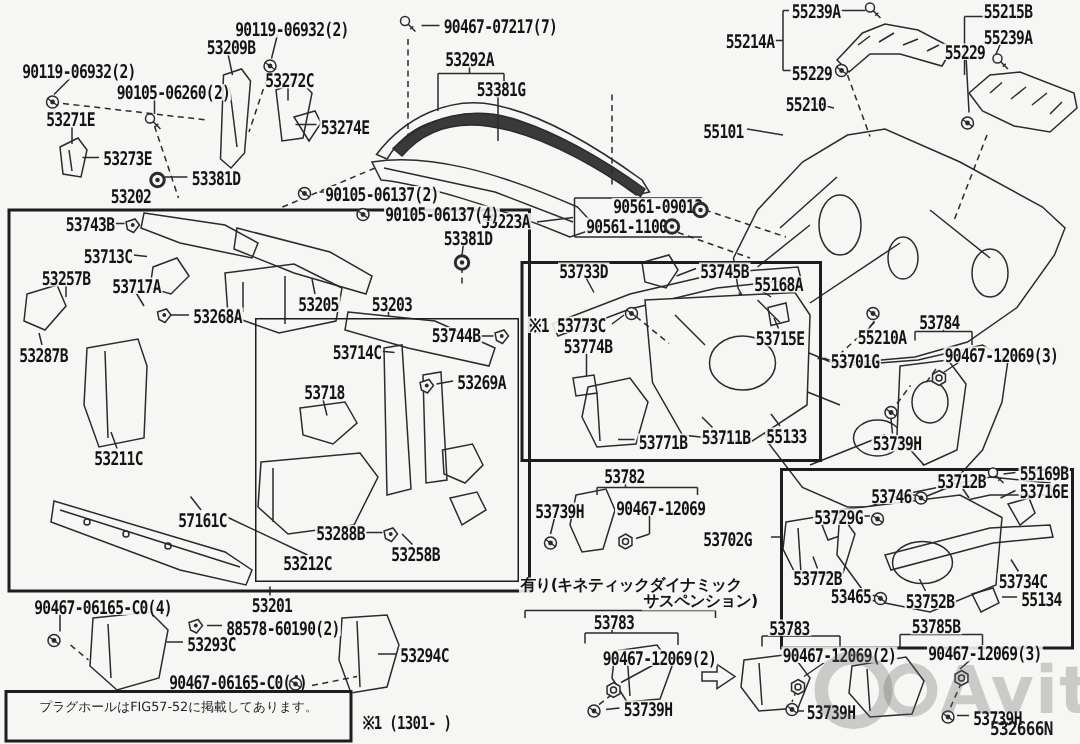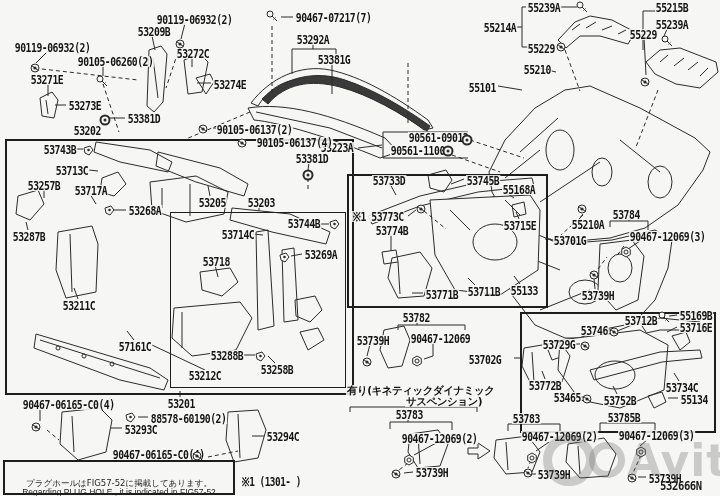--- a/index.html
+++ b/index.html
@@ -17,21 +17,21 @@
     padding:0 1px;
   }
   .lbl.jp{font-family:"DejaVu Sans",sans-serif;font-size:10.5px;letter-spacing:-0.5px;transform:none;}
   .lbl.fn{font-size:12px;}
   .icon{position:absolute;width:12px;height:12px;}
   .icon svg{display:block;}
   .notebox{
     position:absolute;left:3px;top:460px;width:228px;height:31px;
     border:2px solid #1d1d1d;text-align:center;background:rgba(246,246,244,.9);
   }
-  .nb-jp{font:8.5px "DejaVu Sans",sans-serif;color:#222;line-height:9px;margin-top:17px;}
+  .nb-jp{font:8.5px "DejaVu Sans",sans-serif;color:#222;line-height:9px;margin-top:6px;}
   .nb-en{font:8.5px "Liberation Sans",sans-serif;color:#222;line-height:9px;}
   .nb-ref{font:bold 12px "DejaVu Sans Mono",monospace;color:#111;line-height:12px;letter-spacing:-0.5px;}
   .watermark{
     position:absolute;left:543px;top:434px;display:flex;align-items:center;
     color:rgba(100,100,100,.30);pointer-events:none;
   }
   .wm-ring{width:34px;height:34px;border:9px solid rgba(100,100,100,.30);border-radius:50%;margin-right:-6px;}
   .wm-ring.small{width:22px;height:22px;border-width:7px;margin-right:2px;}
   .wm-text{font:bold 44px "DejaVu Sans",sans-serif;letter-spacing:1px;}
   .diagram-id{
@@ -247,21 +247,21 @@
       <div class="lbl" style="left: 679px; top: 310px;">55169B</div>
       <div class="lbl" style="left: 580px; top: 325px;">53746</div>
       <div class="lbl" style="left: 679px; top: 322px;">53716E</div>
       <div class="lbl" style="left: 542px; top: 339px;">53729G</div>
       <div class="lbl" style="left: 528px; top: 380px;">53772B</div>
       <div class="lbl" style="left: 553px; top: 392px;">53465</div>
       <div class="lbl" style="left: 603px; top: 395px;">53752B</div>
       <div class="lbl" style="left: 665px; top: 382px;">53734C</div>
       <div class="lbl" style="left: 680px; top: 394px;">55134</div>
       <div class="lbl jp" style="left: 346px; top: 385px;">有り(キネティックダイナミック</div>
-      <div class="lbl jp" style="left: 405px; top: 396px;">サスペンション)</div>
+      <div class="lbl jp" style="left: 428px; top: 396px;">サスペンション)</div>
       <div class="lbl" style="left: 395px; top: 409px;">53783</div>
       <div class="lbl" style="left: 401px; top: 433px;">90467-12069(2)</div>
       <div class="lbl" style="left: 415px; top: 467px;">53739H</div>
       <div class="lbl" style="left: 512px; top: 413px;">53783</div>
       <div class="lbl" style="left: 521px; top: 431px;">90467-12069(2)</div>
       <div class="lbl" style="left: 537px; top: 469px;">53739H</div>
       <div class="lbl" style="left: 607px; top: 412px;">53785B</div>
       <div class="lbl" style="left: 618px; top: 430px;">90467-12069(3)</div>
       <div class="lbl" style="left: 648px; top: 473px;">53739H</div>
     </div>
@@ -515,21 +515,20 @@
         <svg width="12" height="12">
           <circle cx="6" cy="6" r="4" fill="#f6f6f4" stroke="#2b2b2b"></circle>
           <circle cx="6" cy="6" r="1.6" fill="#2b2b2b"></circle>
           <line x1="2.5" y1="3.5" x2="9.5" y2="8.5" stroke="#2b2b2b"></line>
         </svg>
       </span>
     </div>
 
   <div class="notebox">
     <div class="nb-jp">プラグホールはFIG57-52に掲載してあります。</div>
-    <div class="nb-en">Regarding PLUG HOLE , it is indicated in FIG57-52</div>
   </div>
 
   <div class="watermark">
     <span class="wm-ring"></span>
     <span class="wm-ring small"></span>
     <span class="wm-text">Avito</span>
   </div>
 
   <div class="diagram-id">532666N</div>
 </div>

